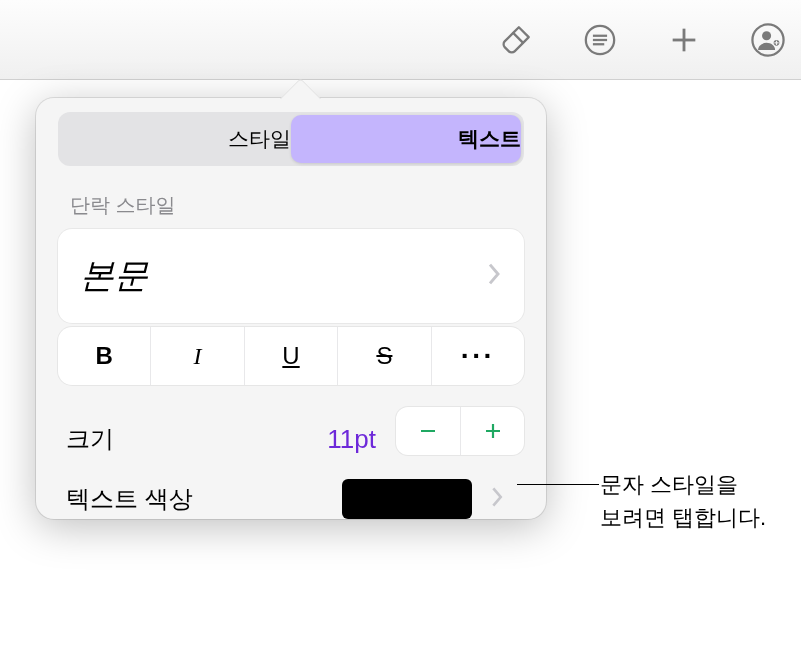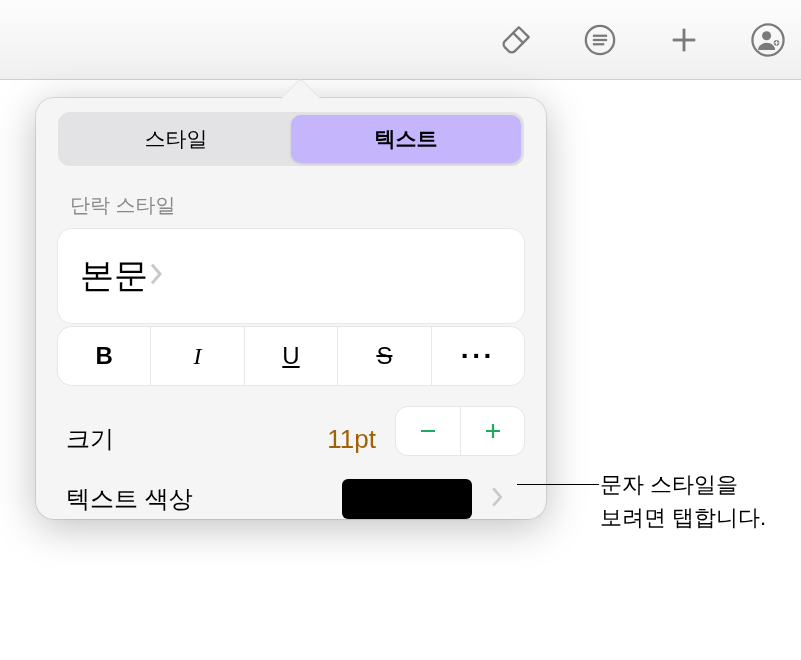--- a/index.html
+++ b/index.html
@@ -59,21 +59,21 @@
       display: flex;
       background: #e3e3e5;
       border-radius: 12px;
       padding: 3px;
       margin-bottom: 22px;
       position: relative;
       z-index: 2;
     }
     .segment {
       flex: 1;
-      text-align: center;
+      text-align: right;
       padding: 10px 0;
       font-size: 21px;
       color: #000;
       border-radius: 10px;
       cursor: pointer;
       position: relative;
     }
     .segment + .segment::before {
       content: "";
       position: absolute;
@@ -99,21 +99,22 @@
     }
     .card {
       background: #fff;
       border-radius: 14px;
       box-shadow: 0 0 0 1px rgba(0,0,0,0.05);
     }
     .style-row {
       padding: 24px 22px;
       display: flex;
       align-items: center;
-      justify-content: flex-start;
+      justify-content: space-between;
+      font-style: italic;
     }
     .style-value {
       font-size: 34px;
       font-weight: 400;
       color: #000;
     }
     .chevron {
       color: #c7c7cc;
     }
     .font-row {
@@ -169,21 +170,21 @@
       display: flex;
       align-items: flex-end;
       padding: 22px 0 14px 8px;
     }
     .size-label {
       font-size: 24px;
       flex: 1;
     }
     .size-value {
       font-size: 26px;
-      color: #a16207;
+      color: #6d28d9;
       padding: 0 20px;
     }
     .stepper {
       display: flex;
       background: #fff;
       border-radius: 12px;
       box-shadow: 0 0 0 1px rgba(0,0,0,0.06);
       overflow: hidden;
     }
     .stepper-btn {

